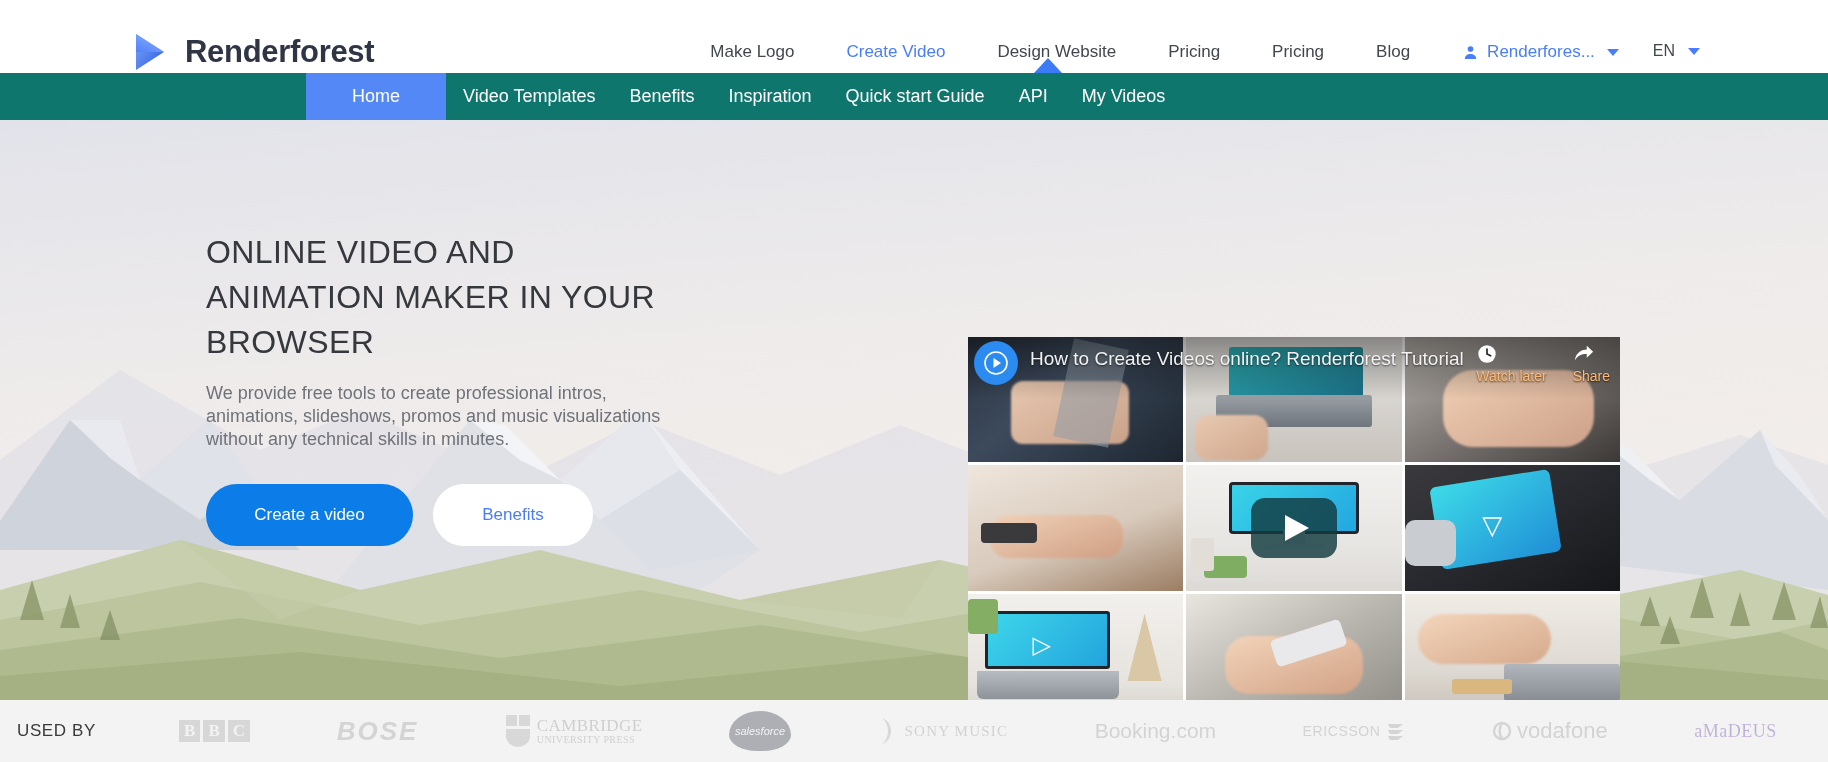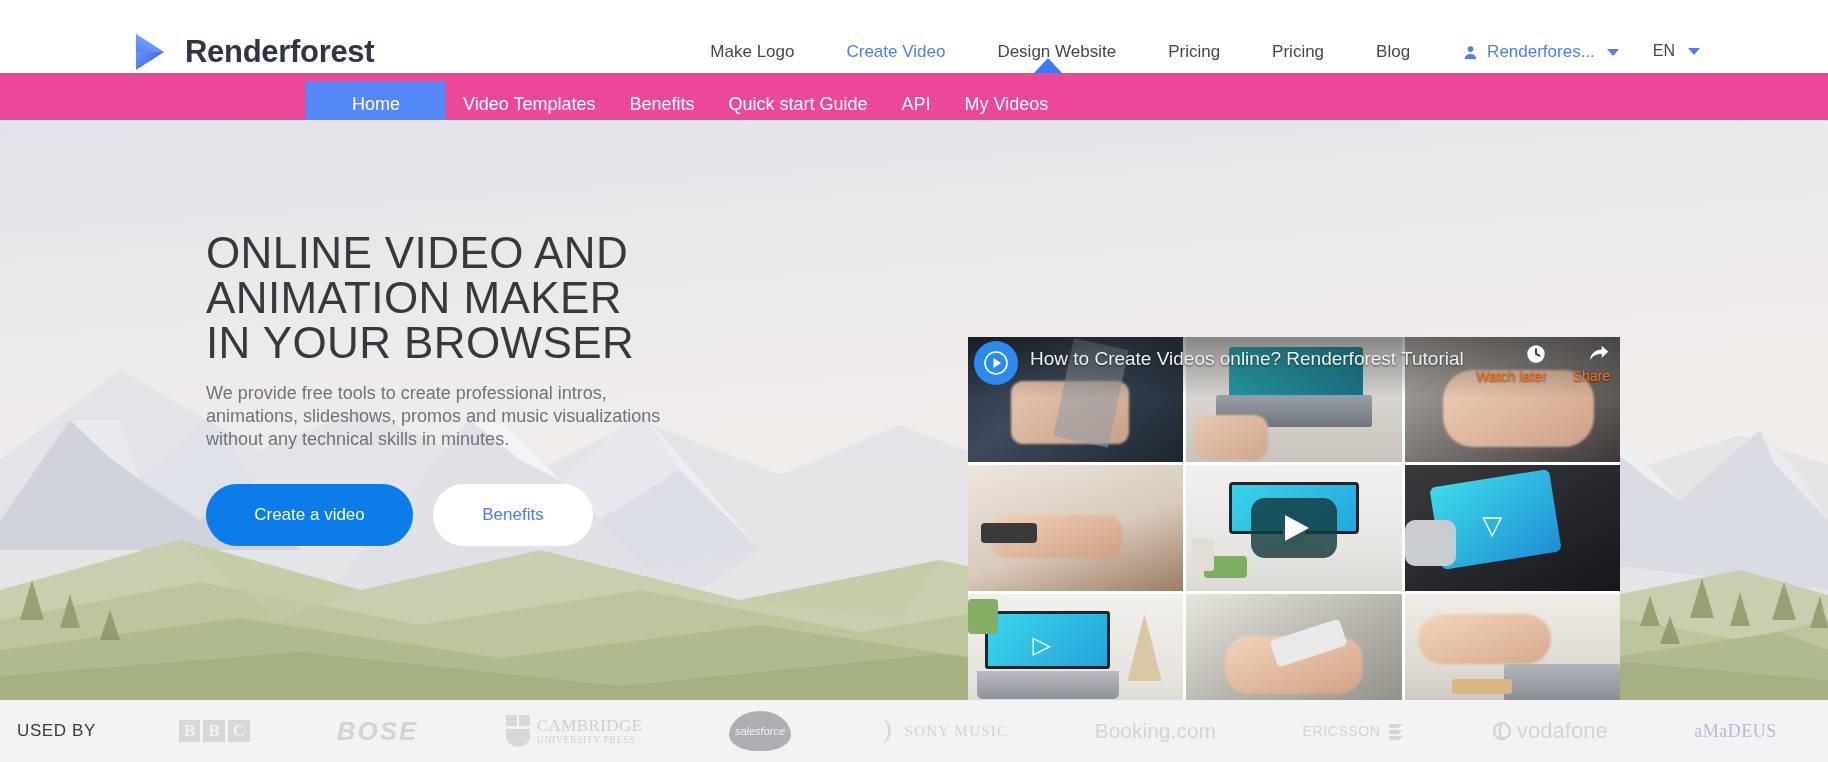--- a/index.html
+++ b/index.html
@@ -59,22 +59,22 @@
   .lang-wrap {
     display: flex; align-items: center; gap: 9px;
     margin-left: 34px;
     font-size: 16px; color: #42474f;
   }
 
   
   .subnav {
     position: absolute; left: 0; top: 73px;
     width: 1828px; height: 62px;
-    background: #ec4899;
-    display: flex; align-items: center;
+    background: #0f766e;
+    display: flex; align-items: flex-start;
   }
   .subnav-inner {
     display: flex; align-items: stretch; height: 47px;
     margin-left: 306px;
   }
   .subnav-item {
     display: flex; align-items: center; justify-content: center;
     color: #ffffff; font-size: 18px;
     text-decoration: none;
     padding: 0 17px;
@@ -98,21 +98,21 @@
     overflow: hidden;
     background: linear-gradient(175deg, #e5e6ec 0%, #eceaeb 28%, #f2eeec 48%, #f4efec 62%, #f3efeb 100%);
   }
   .hero-svg { position: absolute; left: 0; top: 0; }
 
   .hero-copy {
     position: absolute; left: 206px; top: 110px;
     width: 470px;
   }
   .hero-title {
-    font-size: 44px; line-height: 45px;
+    font-size: 32px; line-height: 45px;
     color: #35383d; font-weight: normal;
     letter-spacing: 0.4px;
   }
   .hero-sub {
     margin-top: 17px;
     font-size: 18px; line-height: 23px;
     color: #6f7379;
     width: 455px;
   }
   .hero-buttons {
@@ -169,22 +169,22 @@
     position: absolute; left: 62px; top: 11px;
     color: #f2f2f2; font-size: 19px;
     text-shadow: 0 1px 2px rgba(0,0,0,.6);
     white-space: nowrap;
   }
   .yt-right {
     position: absolute; right: 10px; top: 6px;
     display: flex; gap: 26px;
   }
   .yt-action {
-    display: flex; flex-direction: column; align-items: flex-end;
-    color: #f97316; font-size: 14px;
+    display: flex; flex-direction: column; align-items: flex-start;
+    color: #fdba74; font-size: 14px;
     text-shadow: 0 1px 2px rgba(0,0,0,.7);
   }
   .yt-action span { margin-top: 3px; }
 
   .big-play {
     position: absolute; left: 50%; top: 50%;
     transform: translate(-50%, -50%);
   }
 
   
@@ -305,20 +305,21 @@
       <span class="caret"></span>
     </div>
   </nav>
 </div>
 
 <div class="subnav">
   <div class="subnav-inner">
     <a href="#" class="subnav-item highlight">Home</a>
     <a href="#" class="subnav-item">Video Templates</a>
     <a href="#" class="subnav-item">Benefits</a>
+    <a href="#" class="subnav-item">Inspiration</a>
     <a href="#" class="subnav-item">Quick start Guide</a>
     <a href="#" class="subnav-item">API</a>
     <a href="#" class="subnav-item">My Videos</a>
   </div>
 </div>
 <div class="subnav-arrow"></div>
 
 <div class="hero">
 
   <svg class="hero-svg" width="1828" height="580" viewBox="0 0 1828 580" preserveAspectRatio="none">

